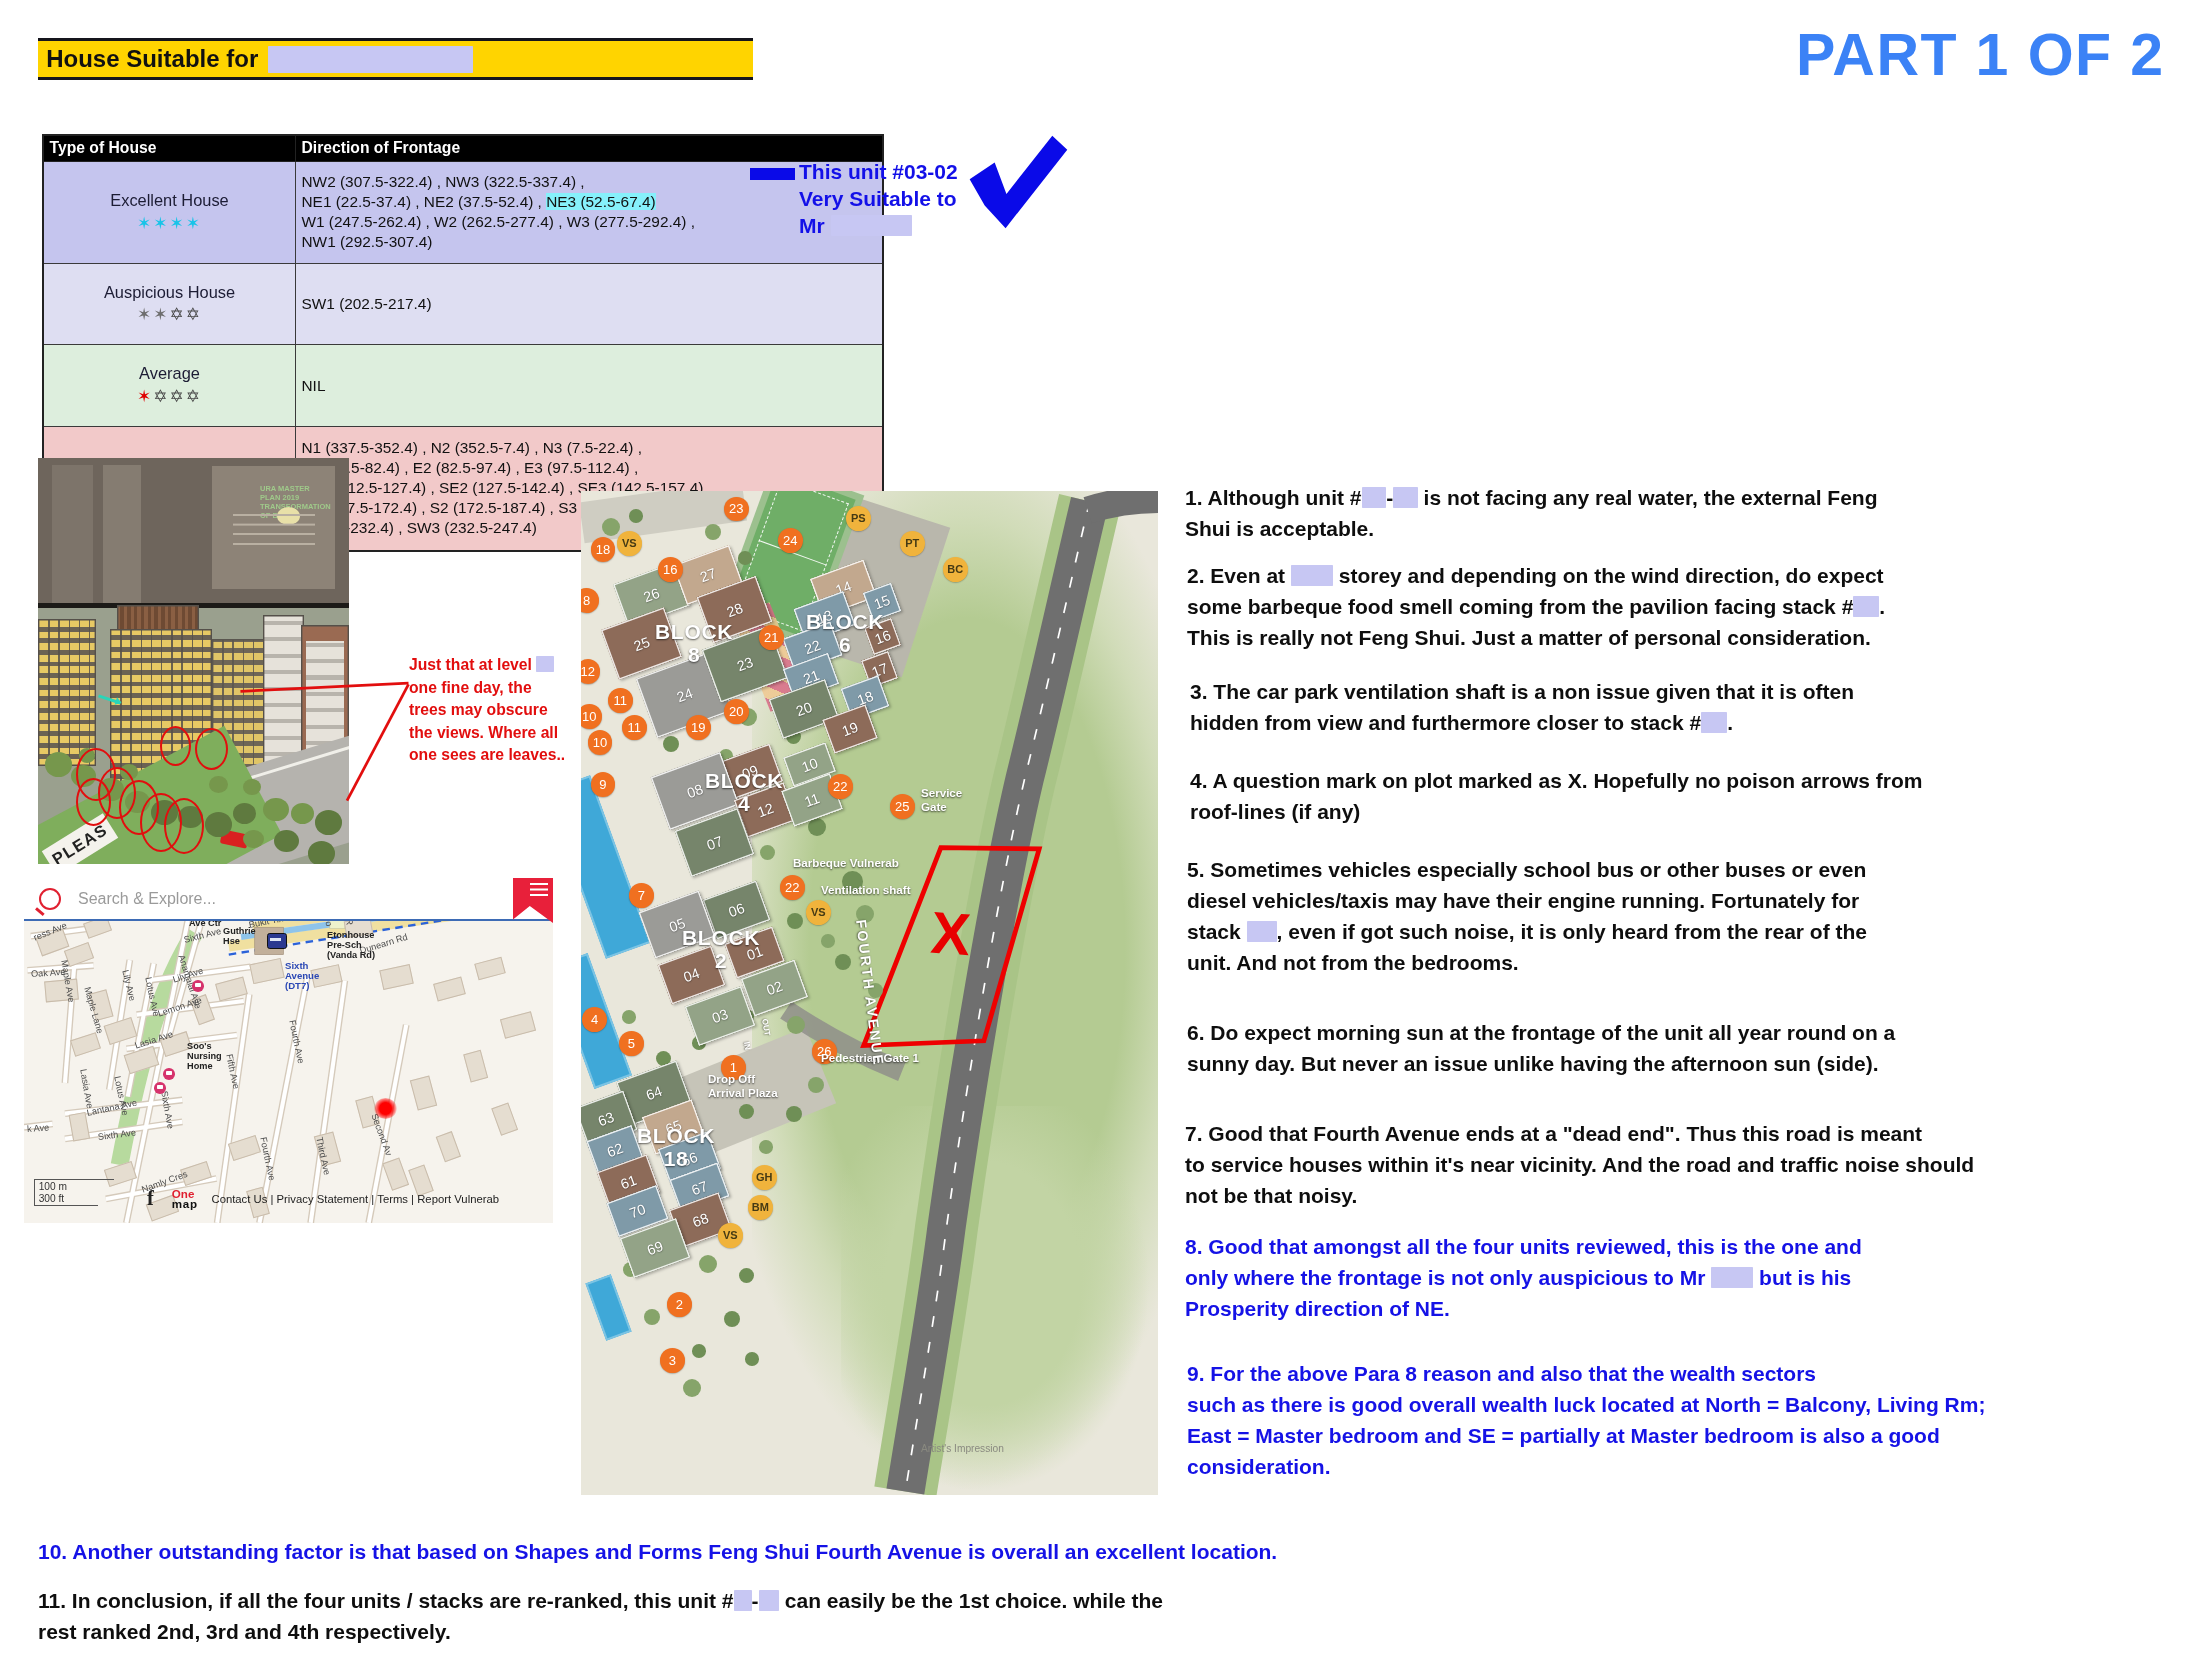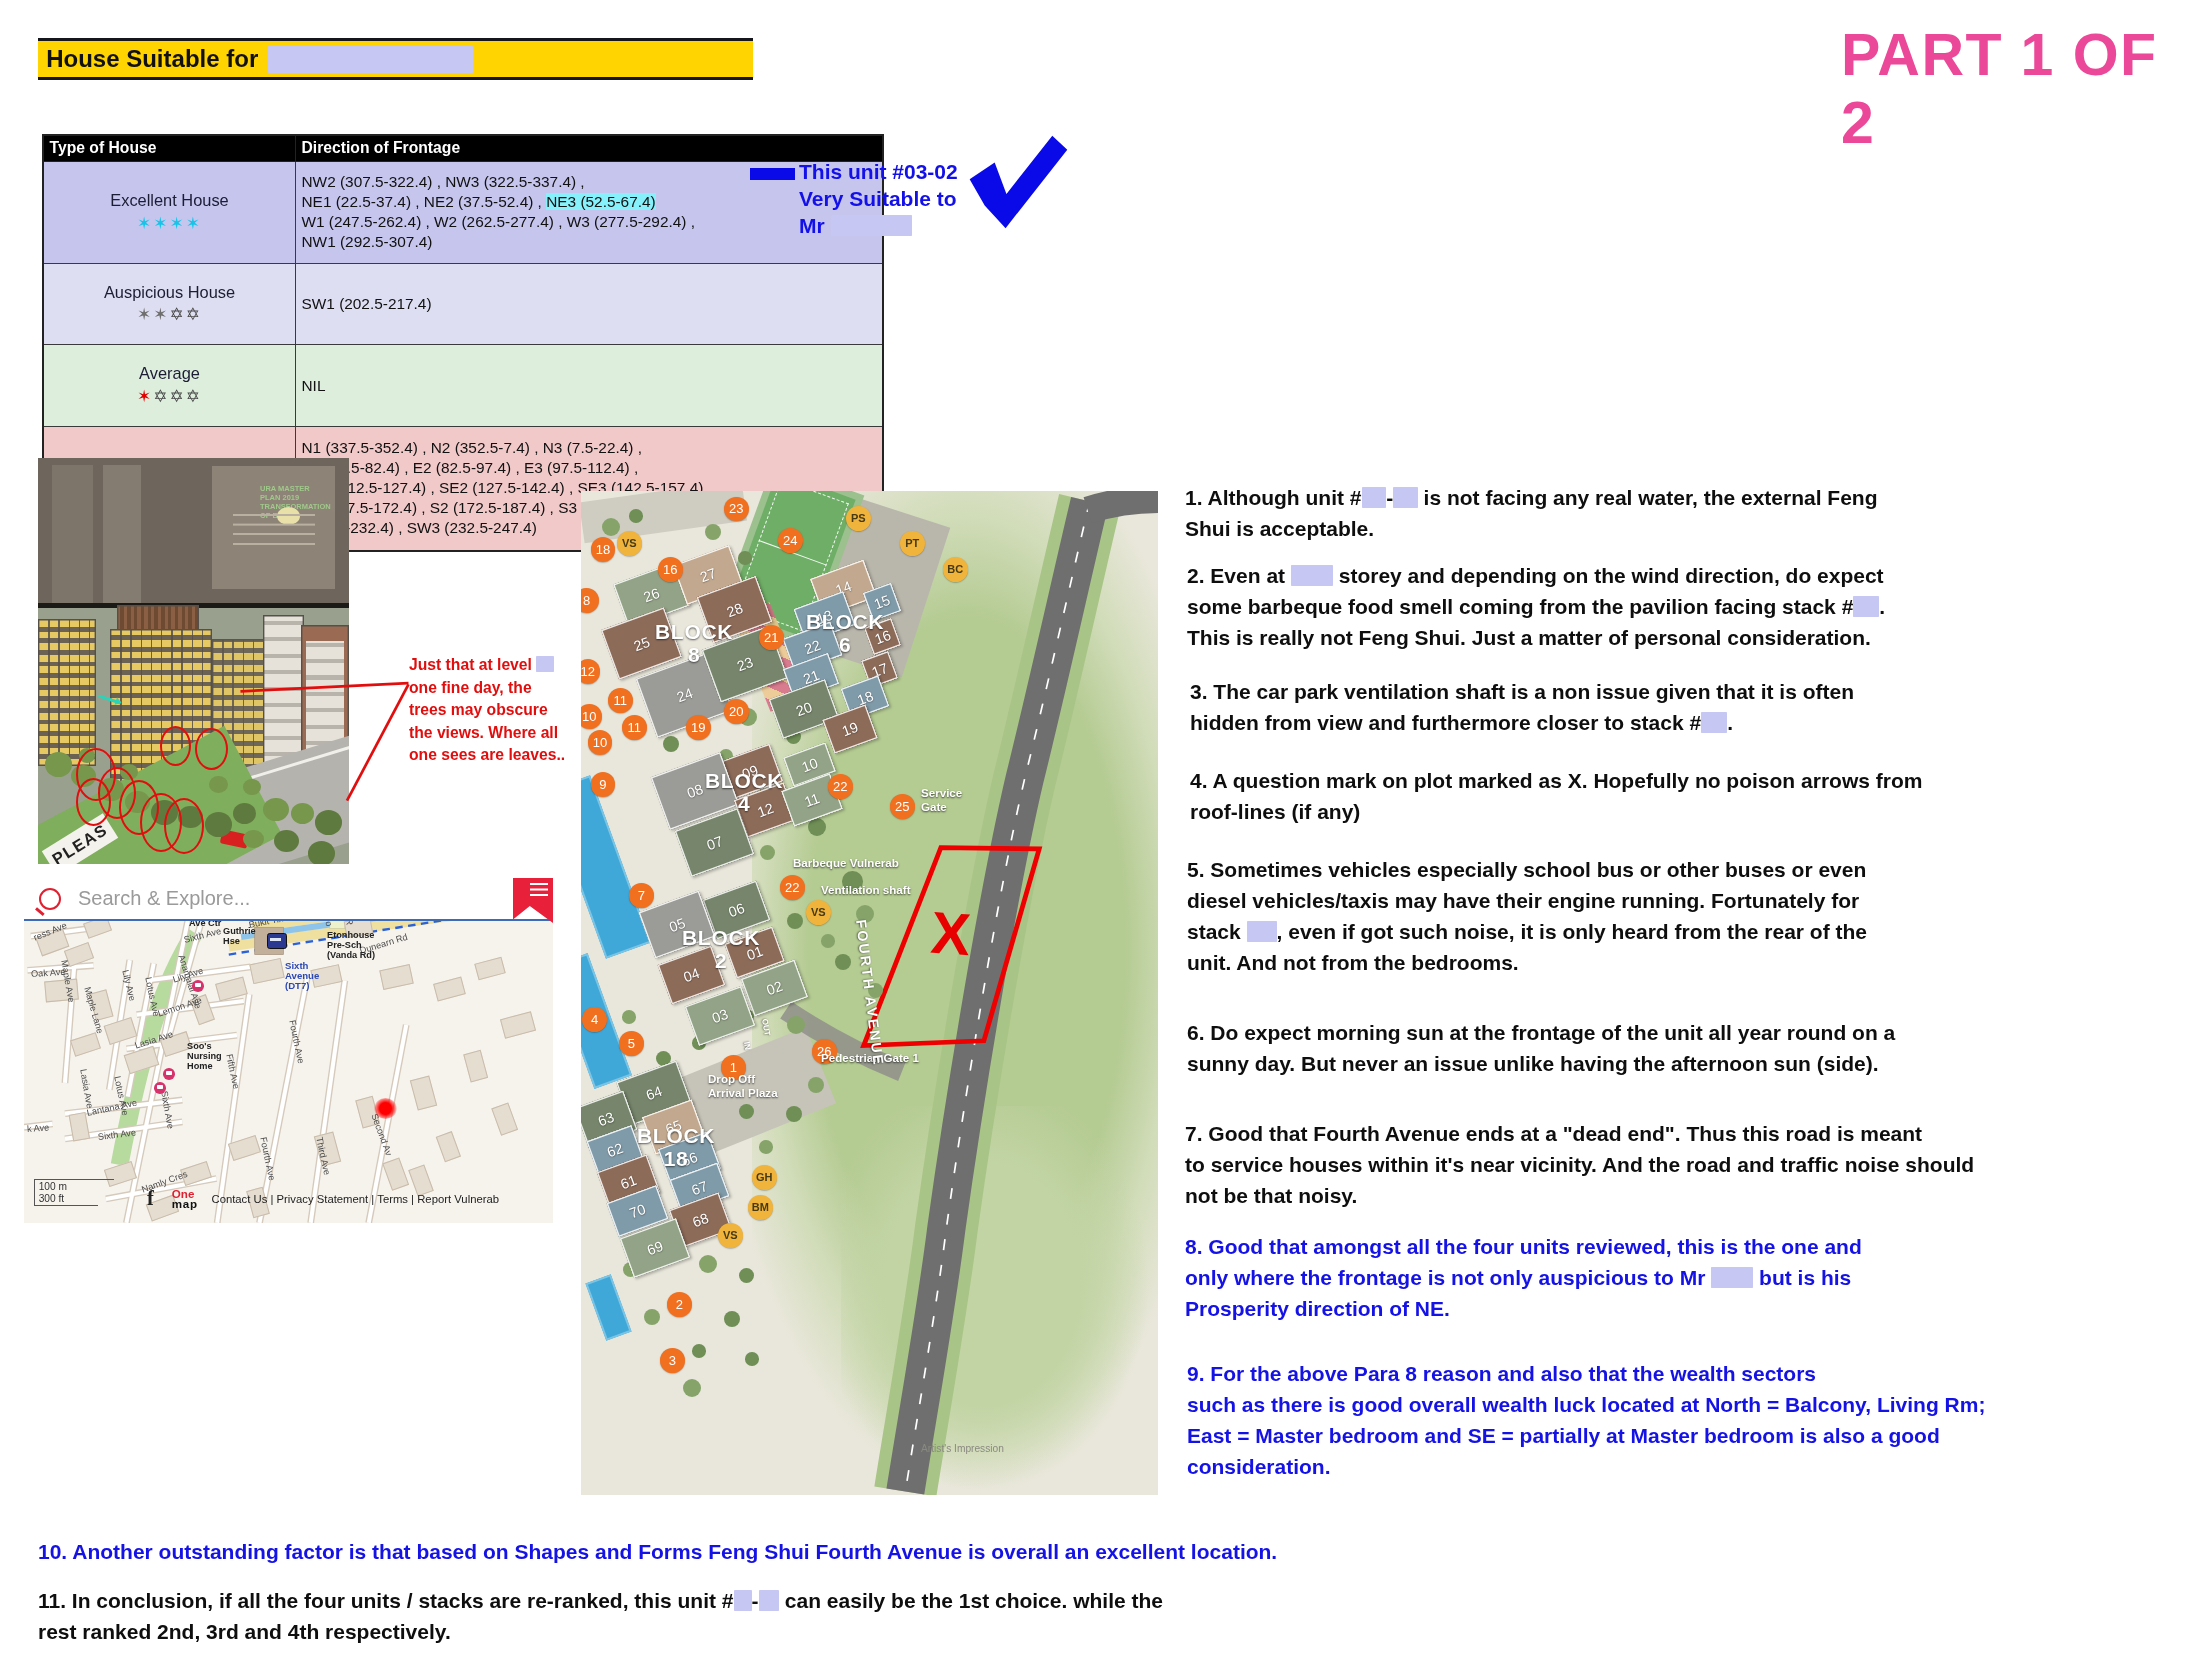--- a/index.html
+++ b/index.html
@@ -9,21 +9,21 @@
   .redact{display:inline-block;height:1.02em;background:#c7c7f3;vertical-align:-0.14em;border-radius:0.7px;}
   .hl{background:#86f0fb;}
 
   
   #yellowbar{left:38px;top:38px;width:715px;height:36px;background:#ffd400;
              border-top:3.4px solid #15151d;border-bottom:3.4px solid #15151d;
              display:flex;align-items:center;}
   #yellowbar .t{font-size:24px;font-weight:bold;color:#111;padding-left:8.2px;white-space:nowrap;}
   #yellowbar .redact{width:205px;height:27px;margin-left:9.6px;}
   #subtitle{left:65px;top:86px;width:656px;font-size:16.4px;color:#111;line-height:21px;}
-  #partlabel{left:1841px;top:20.5px;font-size:59px;font-weight:bold;color:#ec4899;letter-spacing:1.4px;}
+  #partlabel{left:1796px;top:20.5px;font-size:59px;font-weight:bold;color:#3b82f6;letter-spacing:1.4px;}
 
   
   #housetable{left:42px;top:134px;width:842px;border-collapse:collapse;border:2px solid #222;}
   #housetable th{background:#000;color:#fff;font-size:15.7px;text-align:left;padding:3.4px 5.5px;border:1.4px solid #222;}
   #housetable td{border:1.4px solid #3a3a3a;vertical-align:middle;}
   td.typecell{width:213px;text-align:center;font-size:16.4px;color:#1c1c34;padding:19px;}
   td.dircell{font-size:15.4px;color:#111;padding:2.7px 5.5px;line-height:20px;}
   .starrow{letter-spacing:2px;font-size:17px;margin-top:2.7px;}
   tr.r-exc{background:#c5c5ee;height:102px;}
   tr.r-aus{background:#dedef2;height:60px;}
@@ -61,21 +61,21 @@
   .ph-arrow{left:60px;top:240px;width:23px;height:2.7px;background:#2ad4b8;transform:rotate(18deg);}
   .ph-arrow:after{content:"";position:absolute;right:-1.4px;top:-3.4px;border-left:6.8px solid #2ad4b8;
                   border-top:4.8px solid transparent;border-bottom:4.8px solid transparent;}
   #redannot{left:409px;top:654px;width:195px;font-size:15.7px;font-weight:bold;color:#e20e0e;line-height:22.5px;}
 
   
   #onemap{left:24px;top:878px;width:529px;height:345px;background:#f6f3ed;overflow:hidden;}
   #searchbar{left:0;top:0;width:529px;height:41px;background:#fff;border-bottom:2px solid #3d6bb5;display:flex;align-items:center;}
   #searchicon{width:18px;height:18px;border:2.7px solid #e02030;border-radius:50%;margin-left:15px;position:relative;}
   #searchicon:after{content:"";position:absolute;left:-6.1px;bottom:-4.8px;width:9.6px;height:2.7px;background:#e02030;transform:rotate(40deg);}
-  #searchinput{border:none;outline:none;font-size:20px;color:#555;margin-left:15px;width:355px;background:transparent;font-family:"Liberation Sans",sans-serif;}
+  #searchinput{border:none;outline:none;font-size:16px;color:#555;margin-left:15px;width:355px;background:transparent;font-family:"Liberation Sans",sans-serif;}
   #searchinput::placeholder{color:#9a9a9a;}
   #mapflag{right:0;top:0;width:40px;height:45px;background:#e8203a;
            clip-path:polygon(0 0,100% 0,100% 100%,42% 62%,0 92%);}
   #mapflag .bars{position:absolute;right:4.8px;top:4.8px;width:18px;height:2.7px;background:#fff;box-shadow:0 5.5px 0 #fff,0 11px 0 #fff;}
   .mblob{position:absolute;background:#e5ddd0;border:0.7px solid #c9bcab;}
   .mlabel{position:absolute;font-size:9.2px;color:#4c4c4c;white-space:pre-line;transform-origin:left center;line-height:10.2px;}
   .mlabel.pl{color:#222;font-weight:bold;}
   .mlabel.mrt{color:#2b48b5;font-weight:bold;font-size:9.6px;}
   #reddot{left:350px;top:220px;width:23px;height:20.5px;border-radius:50%;
           background:radial-gradient(circle,#ff0000 0 38%,rgba(255,0,0,.45) 62%,rgba(255,0,0,0) 75%);}

